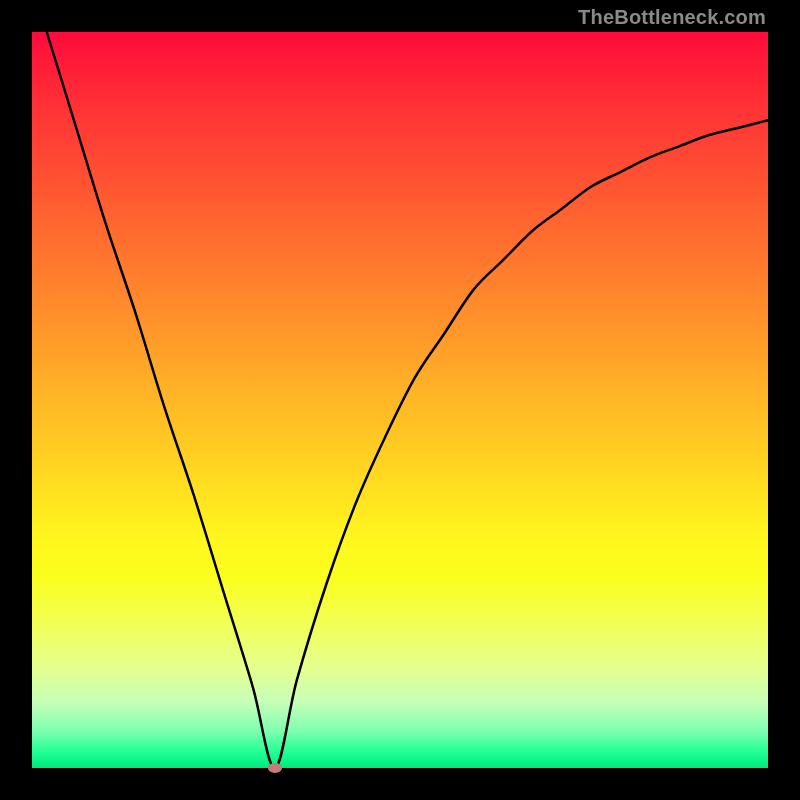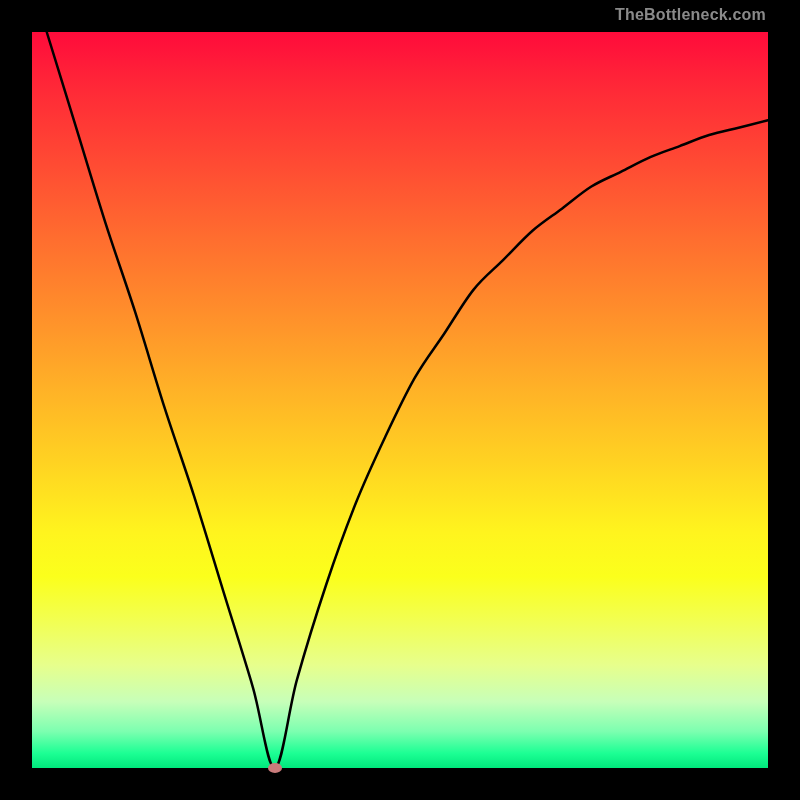--- a/index.html
+++ b/index.html
@@ -41,21 +41,21 @@
       #7dffb0 95%,
       #1cff94 98%,
       #00e87c 100%
     );
   }
   .watermark {
     position: absolute;
     top: 6px;
     right: 34px;
     color: #8a8a8a;
-    font-size: 16px;
+    font-size: 20px;
     font-weight: 600;
     letter-spacing: 0.2px;
     user-select: none;
   }
   svg.curve {
     position: absolute;
     left: 0;
     top: 0;
     width: 736px;
     height: 736px;

